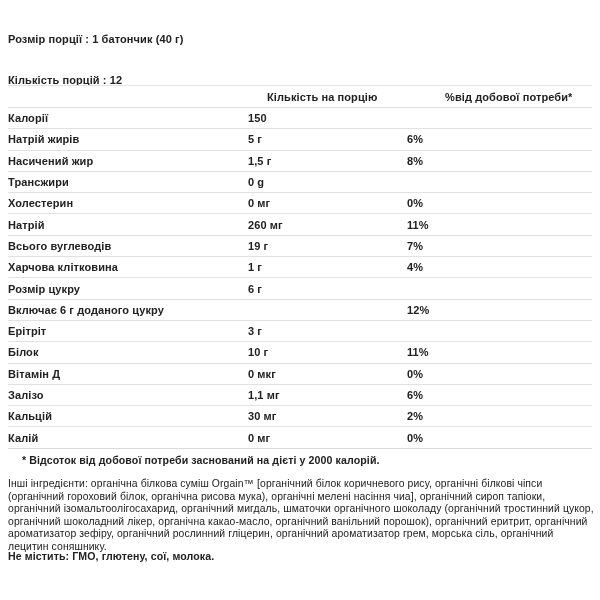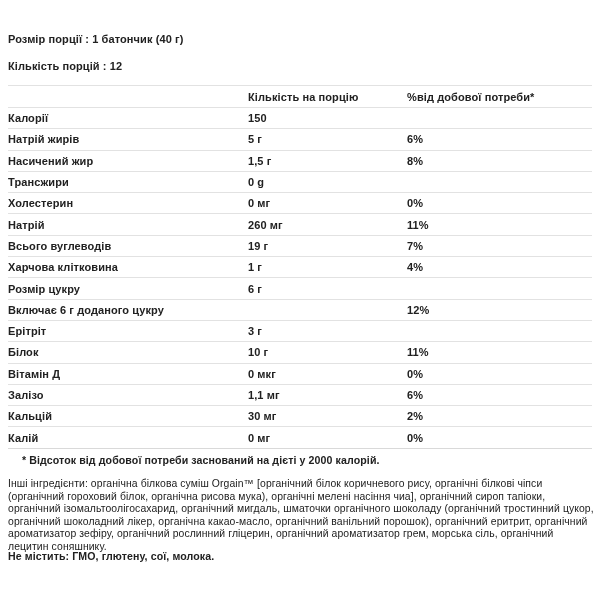--- a/index.html
+++ b/index.html
@@ -15,38 +15,38 @@
   .intro {
     position: absolute;
     left: 8px; top: 33px; right: 8px;
   }
   .intro-line {
     font-size: 11px;
     font-weight: 700;
     line-height: 13px;
     letter-spacing: 0.1px;
   }
-  .intro-line + .intro-line { margin-top: 14px; }
+  .intro-line + .intro-line { margin-top: 28px; }
 
   .nutrition-table {
     position: absolute;
     left: 8px; top: 85px;
     width: 584px;
     border-top: 1px solid #e2e2e2;
   }
   .t-row {
     display: flex;
     align-items: center;
     height: 21.3px;
     border-bottom: 1px solid #e2e2e2;
     font-size: 11px;
     font-weight: 700;
     letter-spacing: 0.1px;
   }
-  .t-row.header { height: 22px; }
+  .t-row.header { height: 22px; gap: 19px; }
   .cell-label  { width: 240px; flex: none; }
   .cell-amount { width: 159px; flex: none; }
   .cell-dv     { flex: 1; }
   .t-row.last { border-bottom: 1px solid #d9d9d9; }
 
   .footnote {
     position: absolute;
     left: 8px; top: 454px; right: 8px;
     font-size: 10.6px;
     font-weight: 700;

